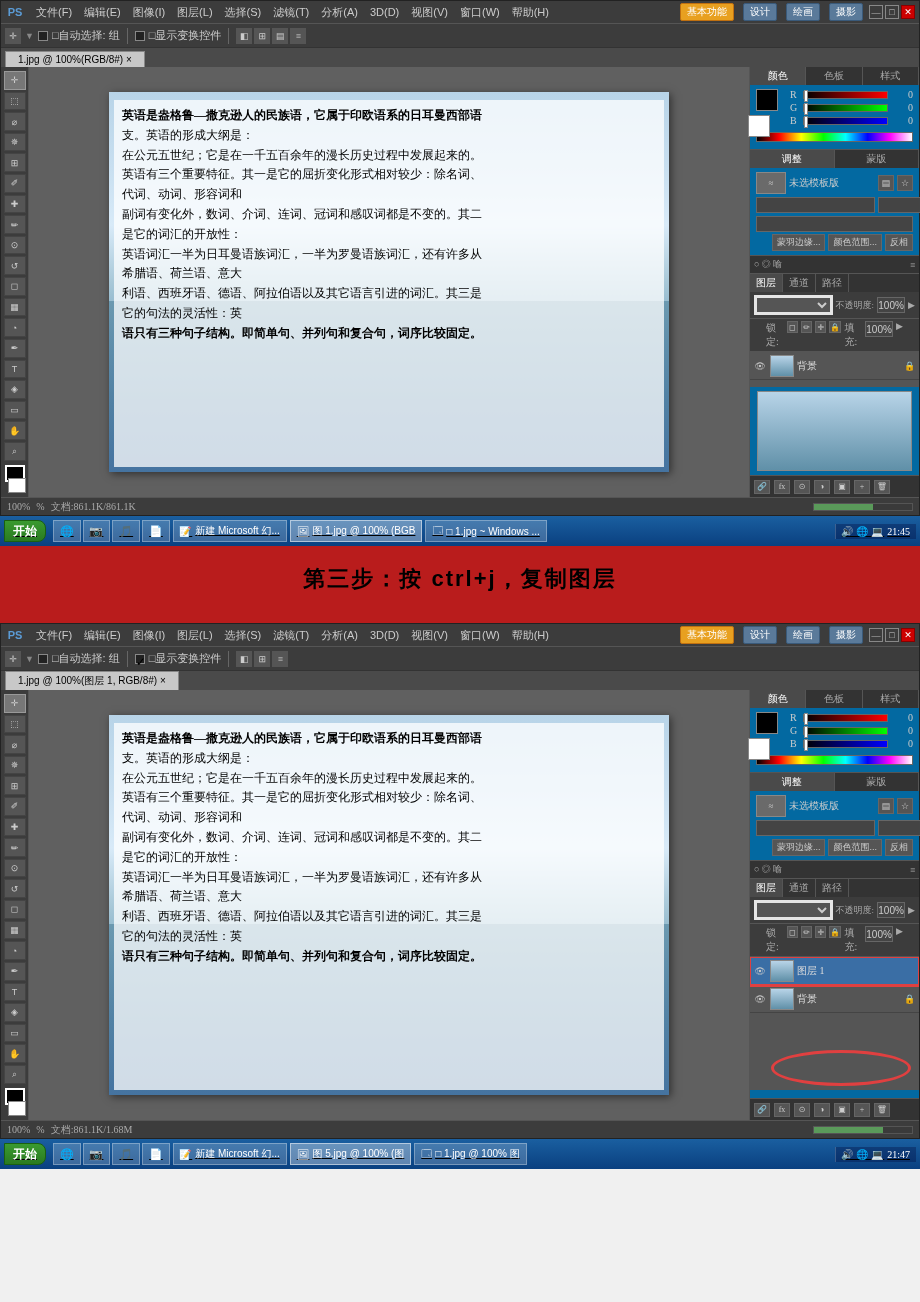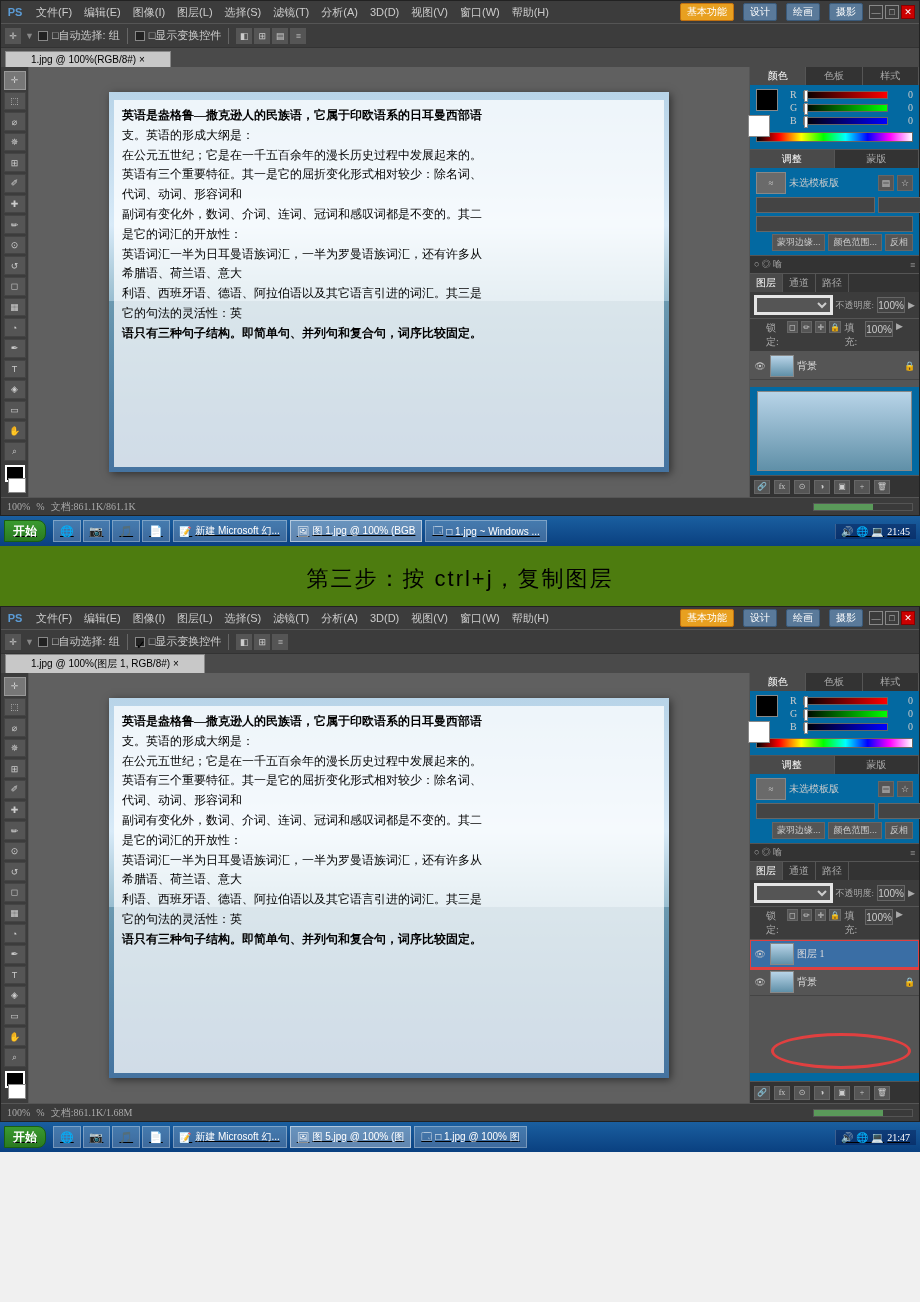--- a/index.html
+++ b/index.html
@@ -137,21 +137,21 @@
       display: flex;
       align-items: flex-end;
       padding: 0 4px;
       border-top: 1px solid #333;
     }
     .ps-tab {
       background: #6a6a6a;
       color: #ddd;
       font-size: 10px;
       font-family: Arial, sans-serif;
-      padding: 2px 25px;
+      padding: 2px 12px;
       border: 1px solid #888;
       border-bottom: none;
       margin-right: 2px;
       cursor: pointer;
     }
     .ps-tab.active {
       background: #c8c8c8;
       color: #000;
     }
 
@@ -509,24 +509,24 @@
       border: 1px solid #888;
       position: relative;
       overflow: hidden;
     }
 
     
     .caption-text {
       text-align: center;
       font-family: 'SimHei', 'SimSun', sans-serif;
       font-size: 22px;
-      font-weight: normal;
+      font-weight: bold;
       color: #000;
-      padding: 18px 0 12px 0;
-      background: #4d7c0f;
+      padding: 18px 0 29px 0;
+      background: #b91c1c;
       letter-spacing: 2px;
     }
 
     
     .ps-window2 {
       width: 920px;
       background: #4a4a4a;
       border: 1px solid #222;
     }
 

